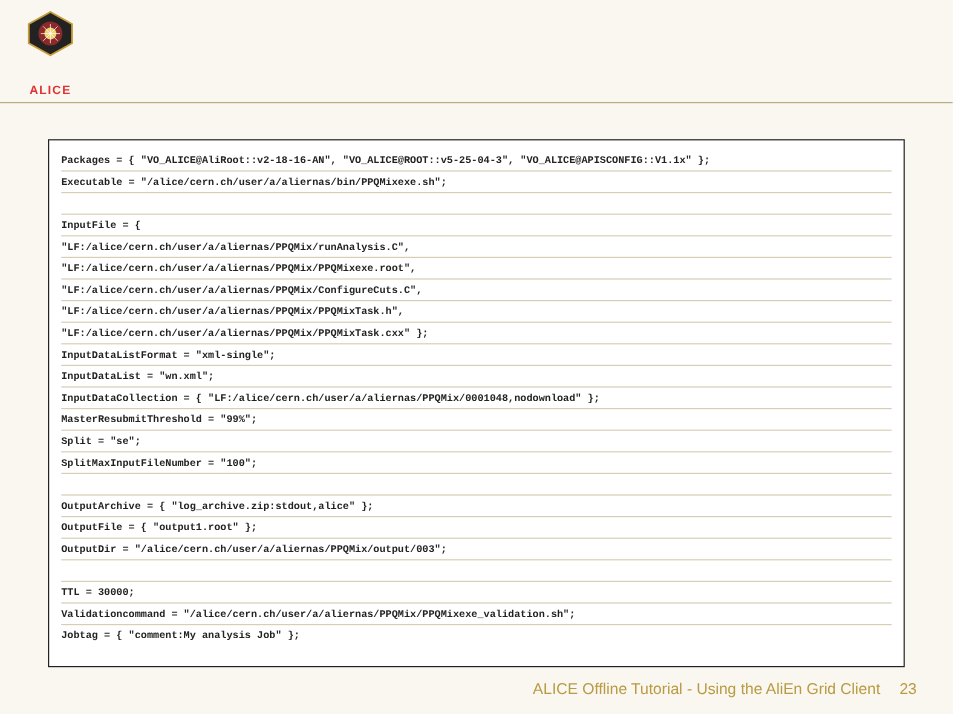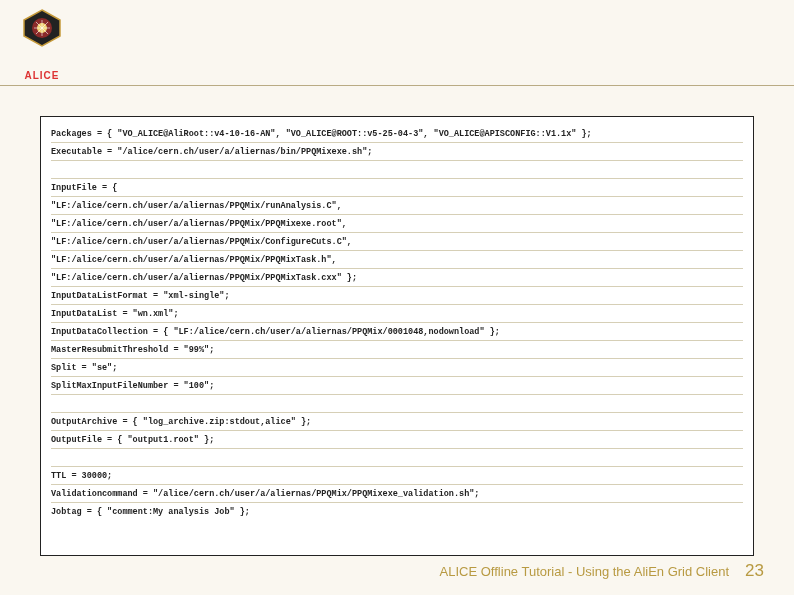--- a/index.html
+++ b/index.html
@@ -64,21 +64,21 @@
     justify-content: flex-end;
     align-items: center;
     padding: 0 30px 0 0;
     gap: 16px;
   }
   .footer-text {
     font-size: 13px;
     color: #b89a42;
   }
   .page-num {
-    font-size: 17px;
+    font-size: 13px;
     color: #b89a42;
   }
 </style>
 </head>
 <body>
 
 <div class="header">
   <div class="logo">
     <svg width="44" height="40" viewBox="0 0 44 40">
       <polygon points="22,2 40,12 40,28 22,38 4,28 4,12" fill="#222" stroke="#c59a3a" stroke-width="1.5"></polygon>
@@ -87,38 +87,39 @@
       <line x1="22" y1="12" x2="22" y2="28" stroke="#fff" stroke-width="0.6"></line>
       <line x1="14" y1="20" x2="30" y2="20" stroke="#fff" stroke-width="0.6"></line>
       <line x1="16" y1="14" x2="28" y2="26" stroke="#fff" stroke-width="0.6"></line>
       <line x1="28" y1="14" x2="16" y2="26" stroke="#fff" stroke-width="0.6"></line>
     </svg>
     <div class="logo-label">ALICE</div>
   </div>
 </div>
 
 <div class="content-box">
-  <div class="code-line">Packages = { "VO_ALICE@AliRoot::v4-10-16-AN", "VO_ALICE@ROOT::v5-25-04-3", "VO_ALICE@APISCONFIG::V1.1x" };</div>
+  <div class="code-line">Packages = { "VO_ALICE@AliRoot::v2-18-16-AN", "VO_ALICE@ROOT::v5-25-04-3", "VO_ALICE@APISCONFIG::V1.1x" };</div>
   <div class="code-line">Executable = "/alice/cern.ch/user/a/aliernas/bin/PPQMixexe.sh";</div>
   <div class="code-line">&nbsp;</div>
   <div class="code-line">InputFile = {</div>
   <div class="code-line">"LF:/alice/cern.ch/user/a/aliernas/PPQMix/runAnalysis.C",</div>
   <div class="code-line">"LF:/alice/cern.ch/user/a/aliernas/PPQMix/PPQMixexe.root",</div>
   <div class="code-line">"LF:/alice/cern.ch/user/a/aliernas/PPQMix/ConfigureCuts.C",</div>
   <div class="code-line">"LF:/alice/cern.ch/user/a/aliernas/PPQMix/PPQMixTask.h",</div>
   <div class="code-line">"LF:/alice/cern.ch/user/a/aliernas/PPQMix/PPQMixTask.cxx"  };</div>
   <div class="code-line">InputDataListFormat = "xml-single";</div>
   <div class="code-line">InputDataList = "wn.xml";</div>
   <div class="code-line">InputDataCollection = { "LF:/alice/cern.ch/user/a/aliernas/PPQMix/0001048,nodownload" };</div>
   <div class="code-line">MasterResubmitThreshold = "99%";</div>
   <div class="code-line">Split = "se";</div>
   <div class="code-line">SplitMaxInputFileNumber = "100";</div>
   <div class="code-line">&nbsp;</div>
   <div class="code-line">OutputArchive = { "log_archive.zip:stdout,alice" };</div>
   <div class="code-line">OutputFile =  { "output1.root" };</div>
+  <div class="code-line">OutputDir = "/alice/cern.ch/user/a/aliernas/PPQMix/output/003";</div>
   <div class="code-line">&nbsp;</div>
   <div class="code-line">TTL = 30000;</div>
   <div class="code-line">Validationcommand = "/alice/cern.ch/user/a/aliernas/PPQMix/PPQMixexe_validation.sh";</div>
   <div class="code-line no-border">Jobtag = { "comment:My analysis Job" };</div>
 </div>
 
 <div class="footer">
   <div class="footer-text">ALICE Offline Tutorial - Using the AliEn Grid Client</div>
   <div class="page-num">23</div>
 </div>

